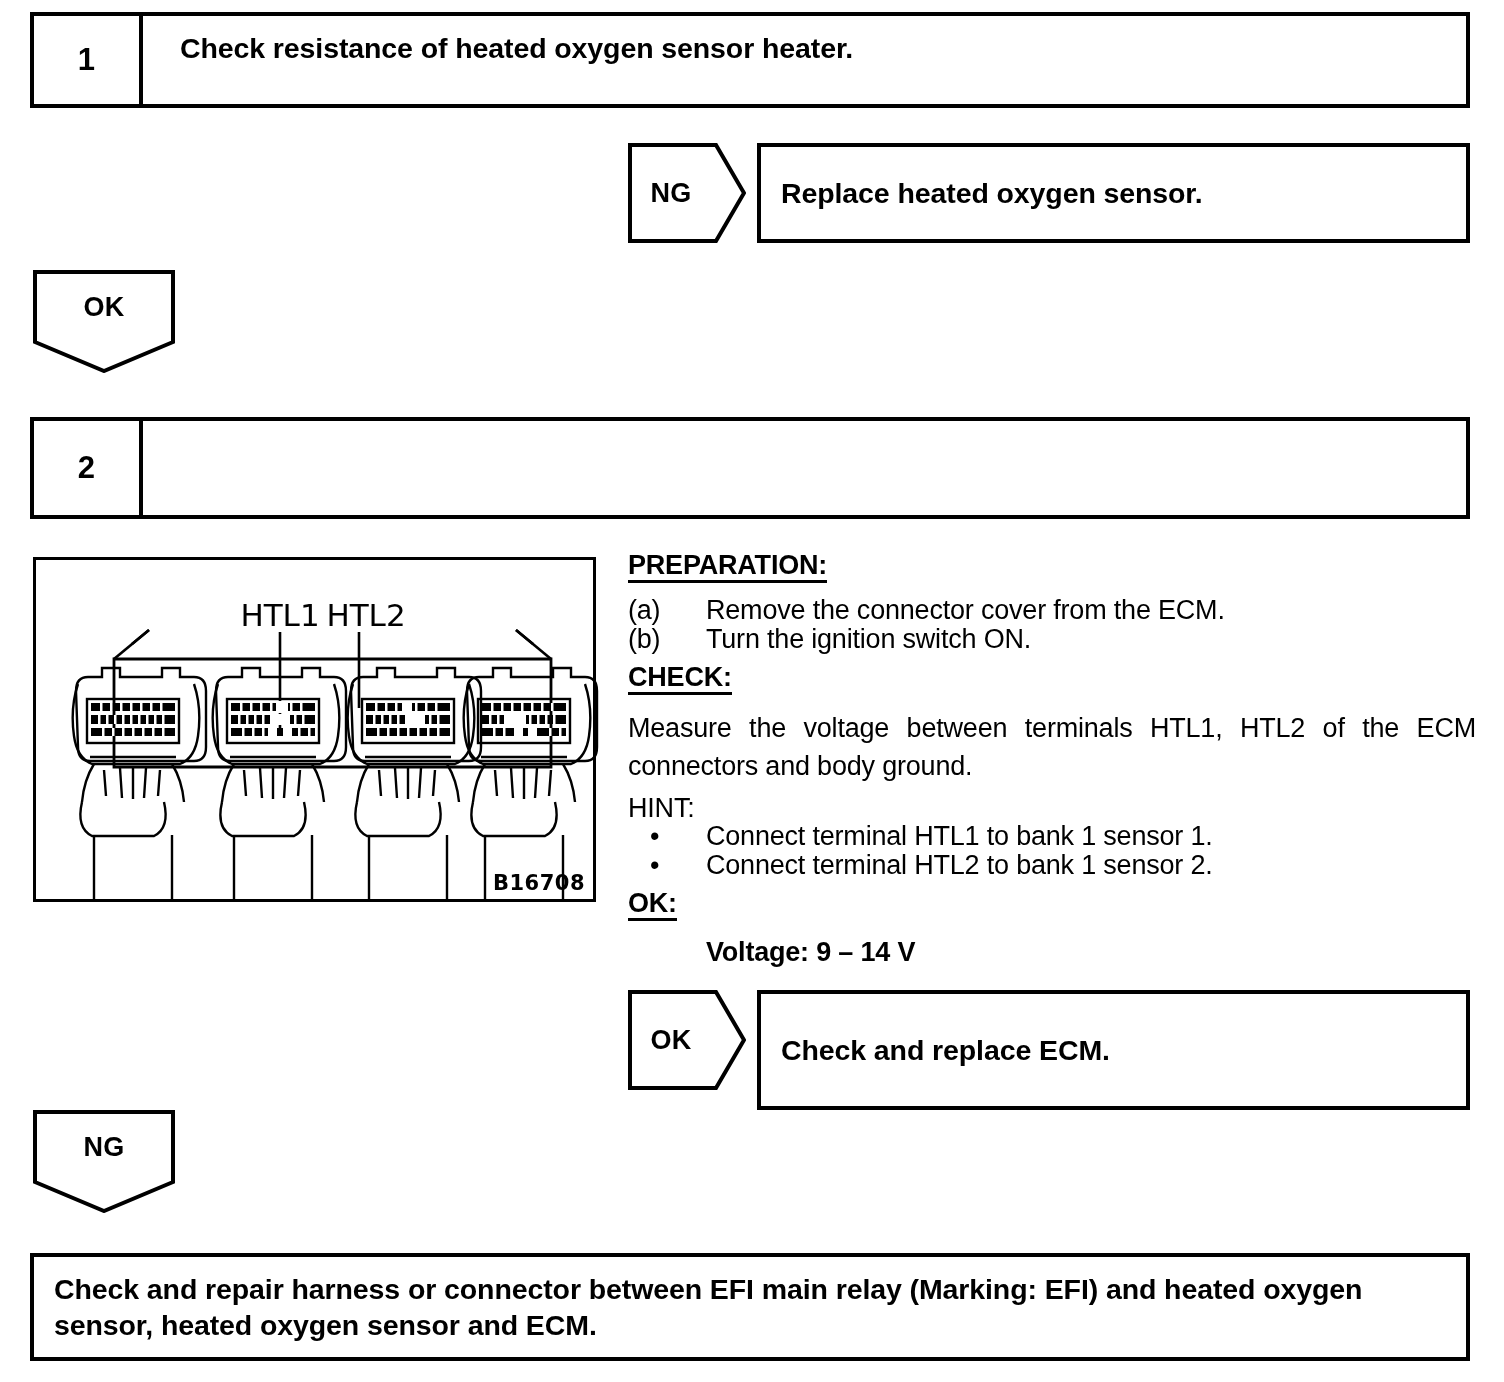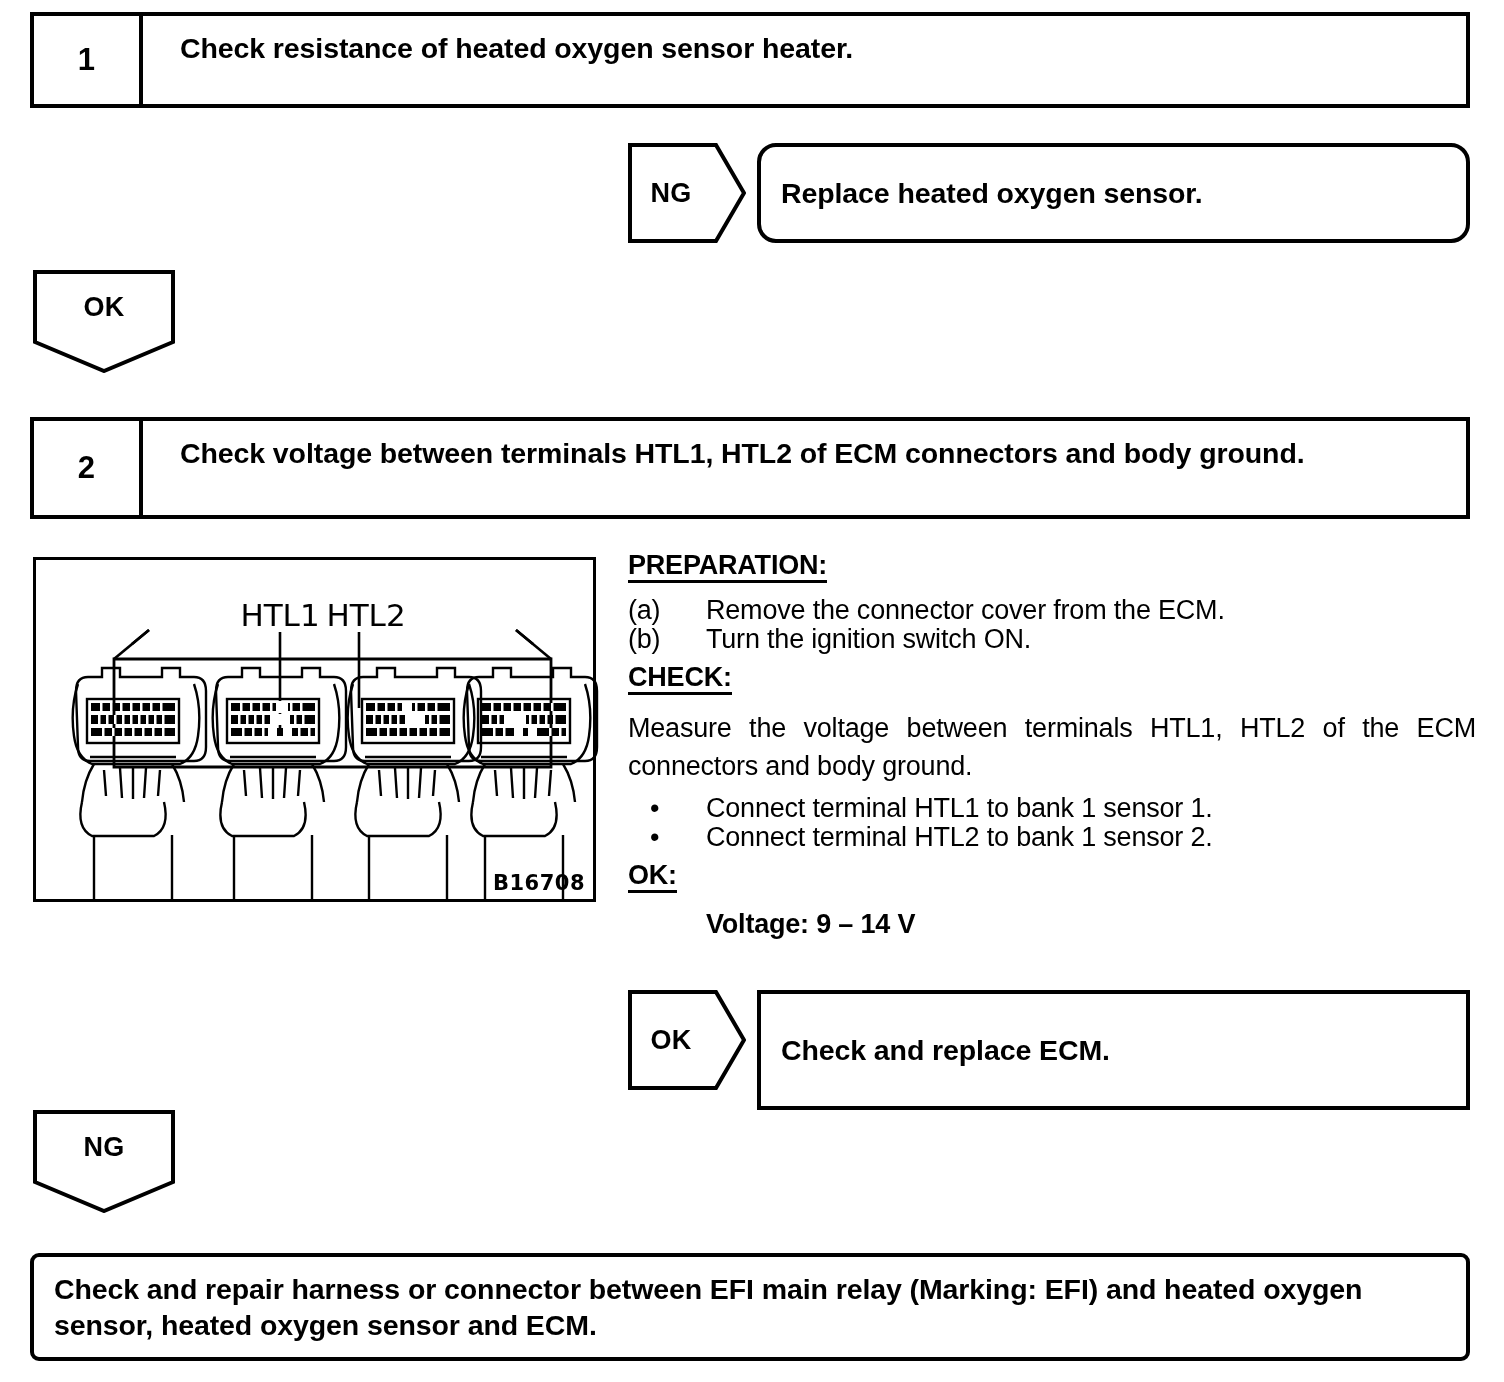--- a/index.html
+++ b/index.html
@@ -183,34 +183,33 @@
     <div class="step-text">Check resistance of heated oxygen sensor heater.</div>
   </div>
 
   <div class="arrow-right" style="left:628px; top:143px;">
     <svg width="118" height="100" viewBox="0 0 118 100">
       <polygon points="2,2 88,2 116,50 88,98 2,98" fill="#ffffff" stroke="#000000" stroke-width="4"></polygon>
     </svg>
     <div class="alabel">NG</div>
   </div>
 
-  <div class="result-box" style="left:757px; top:143px; width:713px; height:100px;border-radius:19px;">
+  <div class="result-box" style="left:757px; top:143px; width:713px; height:100px;">
     <div class="rtext">Replace heated oxygen sensor.</div>
   </div>
 
   <div class="arrow-down" style="left:33px; top:270px;">
     <svg width="142" height="103" viewBox="0 0 142 103">
       <polygon points="2,2 140,2 140,72 71,101 2,72" fill="#ffffff" stroke="#000000" stroke-width="4"></polygon>
     </svg>
     <div class="alabel">OK</div>
   </div>
 
   <div class="step-box" style="left:30px; top:417px; width:1440px; height:102px;">
     <div class="step-num">2</div>
-    <div class="step-text">Check voltage between terminals HTL1, HTL2 of ECM connectors and body ground.</div>
   </div>
 
   <div class="figure-panel" style="left:33px; top:557px; width:563px; height:345px;padding-left:18px;">
 
     <svg width="557" height="339" viewBox="0 0 557 339">
       <g fill="none" stroke="#000000" stroke-width="2.6">
 
         <line x1="226" y1="72" x2="226" y2="176"></line>
         <line x1="305" y1="72" x2="305" y2="148"></line>
 
@@ -402,20 +401,21 @@
     <div class="line-gap"></div>
 
     <div>
       <div class="hdr">CHECK:</div>
       <div class="block">Measure the voltage between terminals HTL1, HTL2 of the ECM connectors and body ground.</div>
     </div>
 
     <div class="line-gap"></div>
 
     <div>
+      <div class="plain">HINT:</div>
       <div class="row">
         <span class="bullet-mark">•</span>
         <span>Connect terminal HTL1 to bank 1 sensor 1.</span>
       </div>
       <div class="row">
         <span class="bullet-mark">•</span>
         <span>Connect terminal HTL2 to bank 1 sensor 2.</span>
       </div>
     </div>
 
@@ -438,17 +438,17 @@
     <div class="rtext">Check and replace ECM.</div>
   </div>
 
   <div class="arrow-down" style="left:33px; top:1110px;">
     <svg width="142" height="103" viewBox="0 0 142 103">
       <polygon points="2,2 140,2 140,72 71,101 2,72" fill="#ffffff" stroke="#000000" stroke-width="4"></polygon>
     </svg>
     <div class="alabel">NG</div>
   </div>
 
-  <div class="result-box" style="left:30px; top:1253px; width:1440px; height:108px;border-radius:9px;">
+  <div class="result-box" style="left:30px; top:1253px; width:1440px; height:108px;">
     <div class="rtext" style="padding-right:18px; line-height:1.28;">Check and repair harness or connector between EFI main relay (Marking: EFI) and heated oxygen sensor, heated oxygen sensor and ECM.</div>
   </div>
 
 </div>
 
 </body></html>

